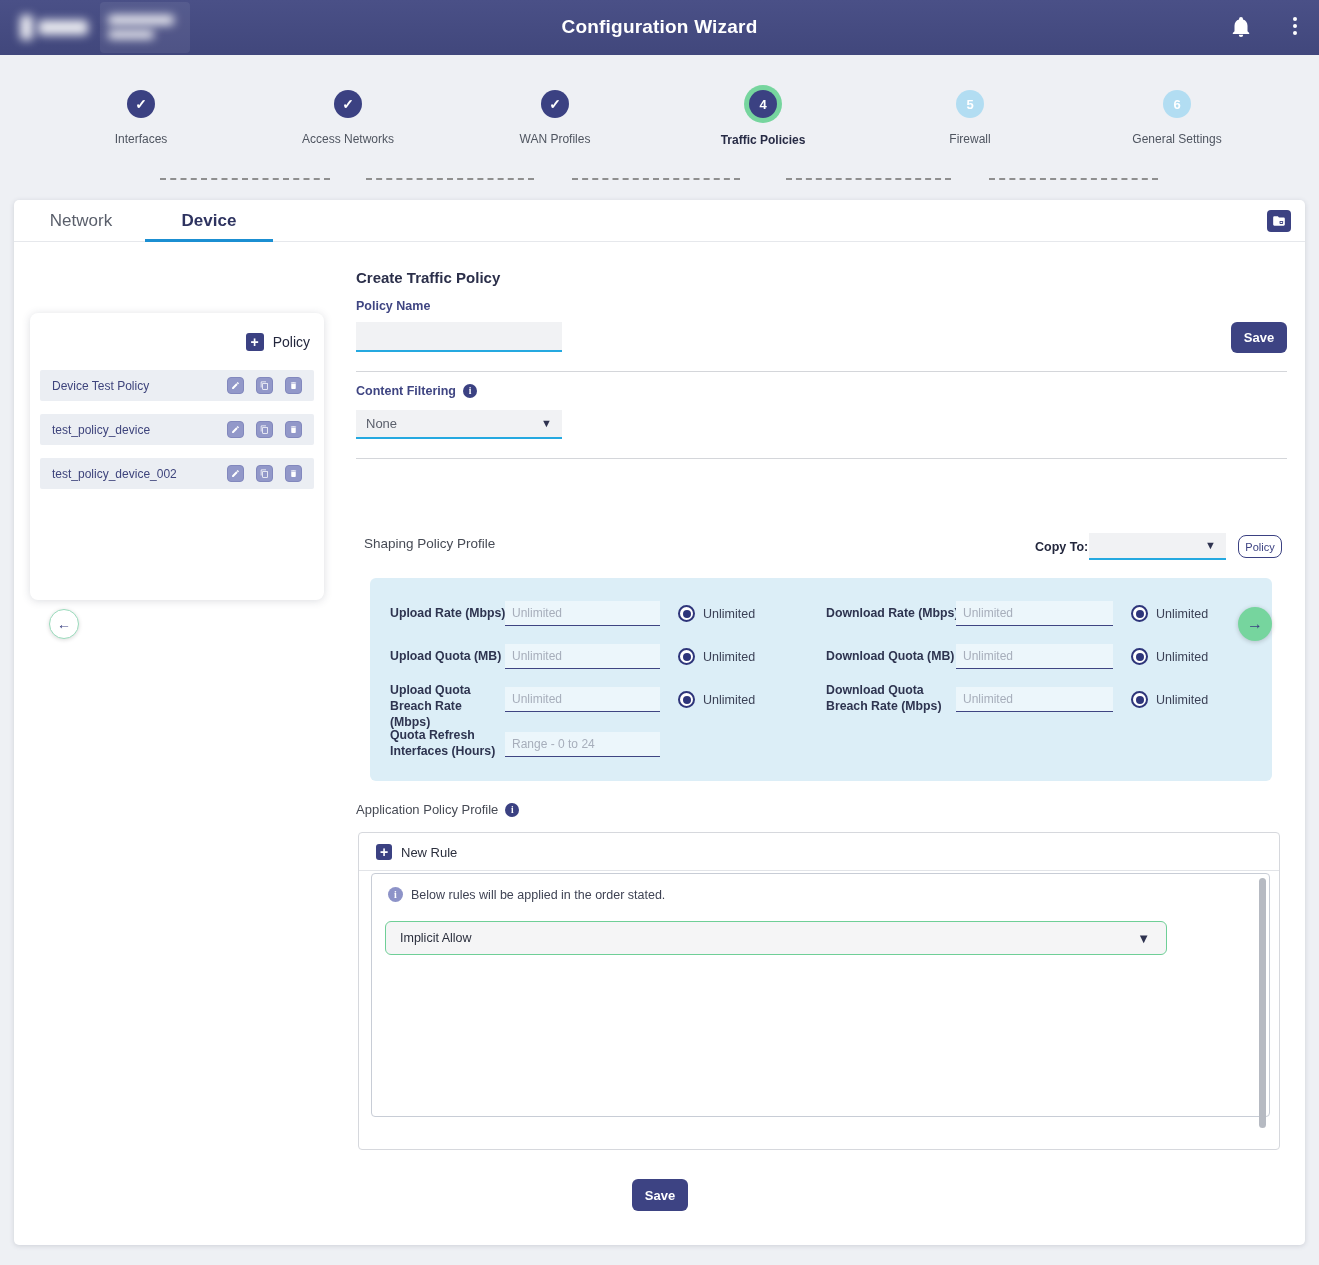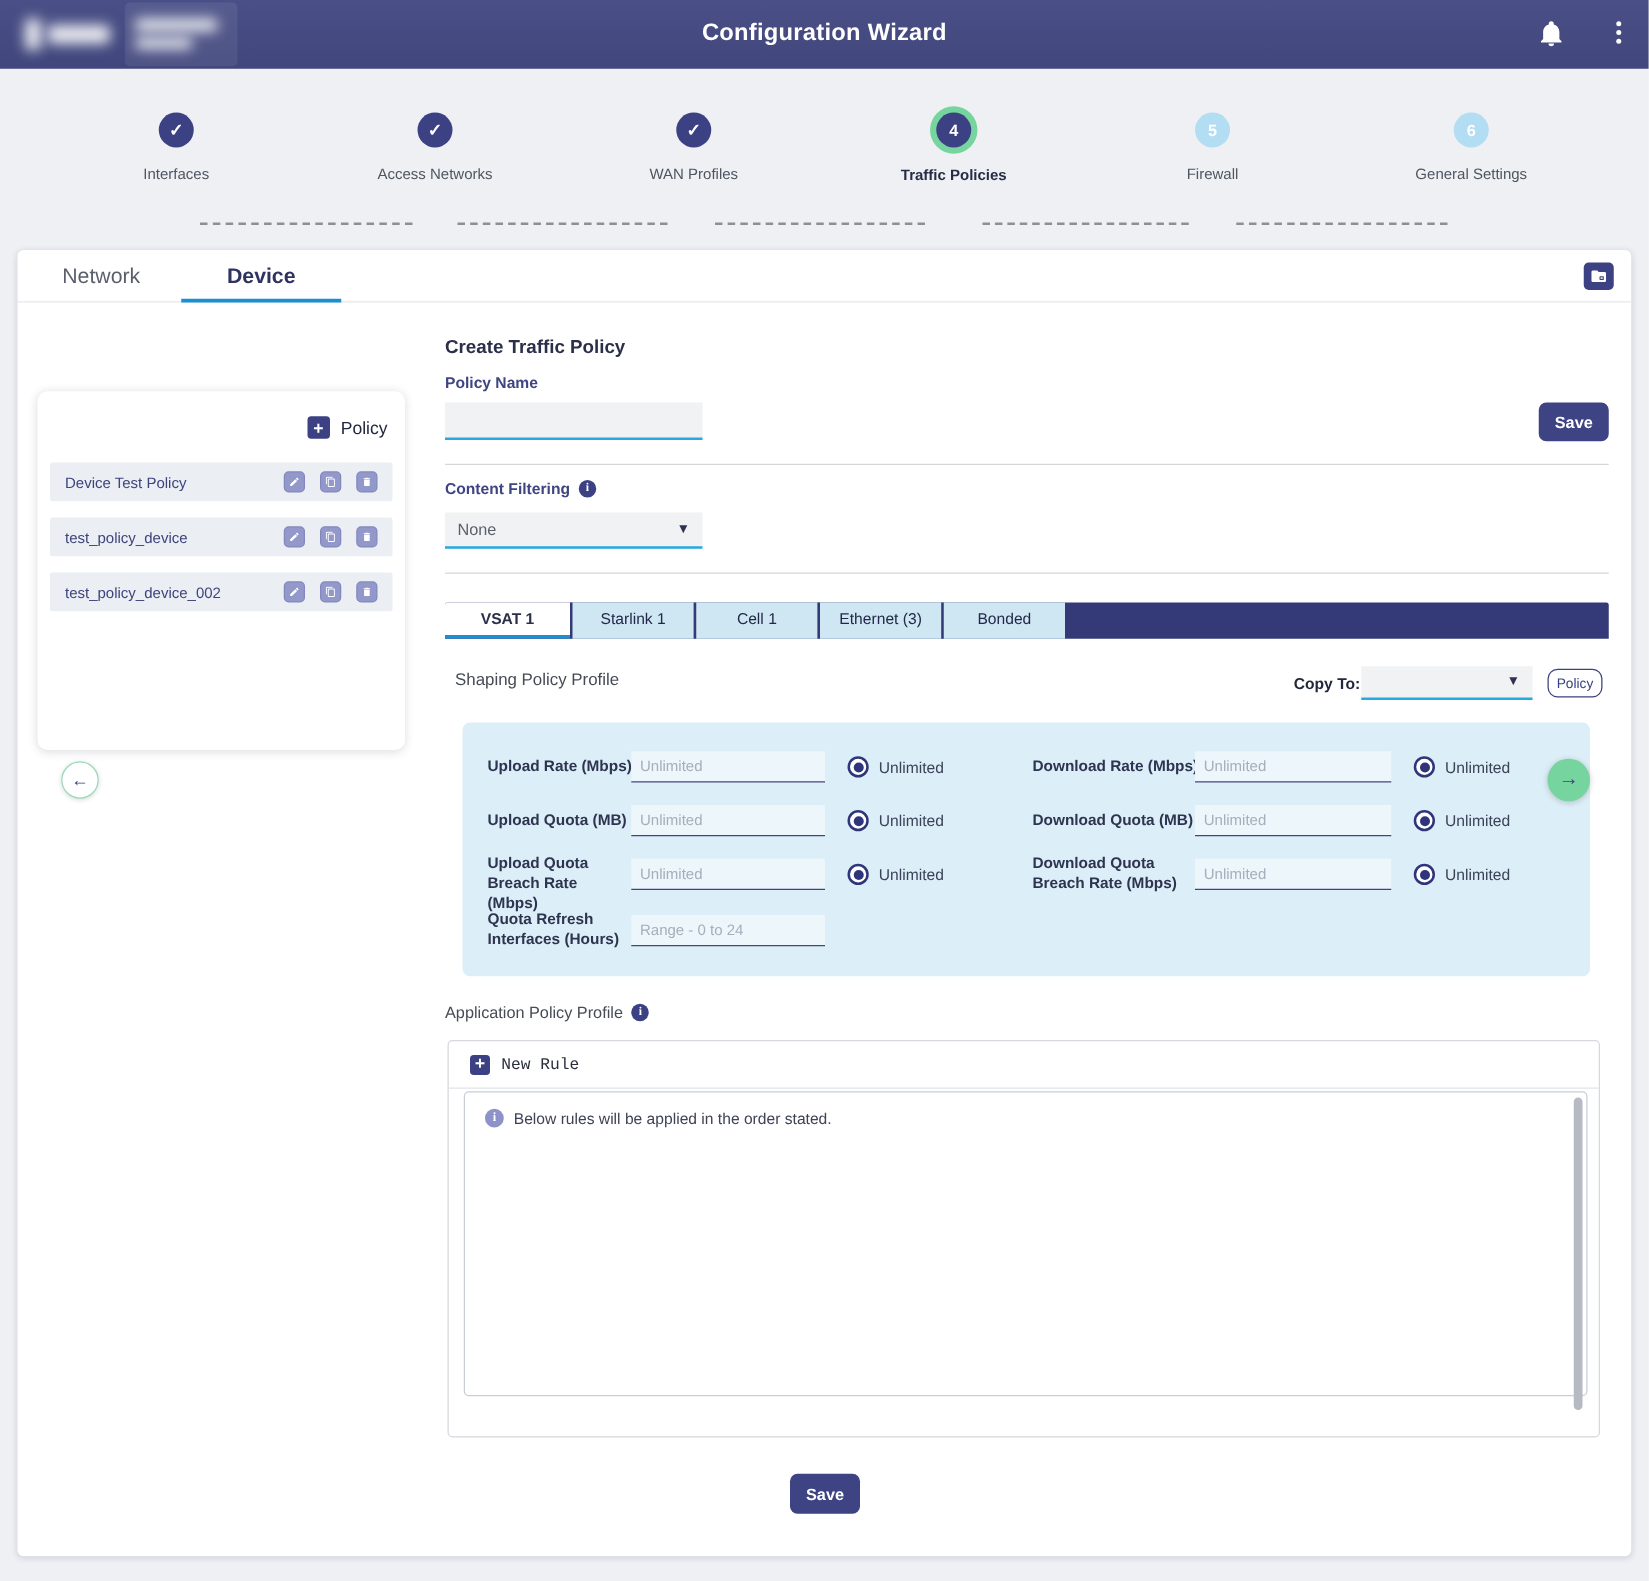--- a/index.html
+++ b/index.html
@@ -123,21 +123,21 @@
   .radio-label{position:absolute; font-size:12.5px; color:#3c4257;}
   .next-btn{position:absolute; left:868px; top:29px; width:34px; height:34px; border-radius:50%;
     background:var(--success,#76d59e); box-shadow:0 1px 5px rgba(0,0,0,.2);
     display:flex; align-items:center; justify-content:center; cursor:pointer;}
   .next-btn::after{content:"\2192"; color:var(--brand,#3b4182); font-size:16px; font-weight:bold;}
 
   
   .app-row{position:absolute; left:342px; top:602px; display:flex; align-items:center; gap:7px;}
   .app-title{font-size:13px; color:#474b55;}
   .rules-card{position:absolute; left:344px; top:632px; width:922px; height:318px; border:1px solid #d6d8dd; border-radius:4px; background:#fff;}
-  .newrule-row{position:absolute; left:17px; top:11px; display:flex; align-items:flex-start; gap:9px;font-family:Liberation Mono, monospace;}
+  .newrule-row{position:absolute; left:17px; top:11px; display:flex; align-items:flex-end; gap:9px;}
   .sq-plus.small{width:16px; height:16px;}
   .newrule-label{font-size:13px; color:#2b2f3d;}
   .rules-divider{position:absolute; left:0; right:0; top:37px; border-top:1px solid #e2e4e8;}
   .rules-inner{position:absolute; left:12px; top:40px; width:899px; height:244px; border:1px solid #c8cdd6; border-radius:4px;}
   .rinfo-icon{position:absolute; left:16px; top:13px; width:15px; height:15px; border-radius:50%; background:#8d93c8;
     display:flex; align-items:center; justify-content:center;}
   .rinfo-icon::after{content:"i"; color:#fff; font-size:10px; font-weight:bold; font-family:"Liberation Serif",serif;}
   .rinfo-text{position:absolute; left:39px; top:14px; font-size:12.5px; color:#3f4354;}
   .rule-dd{position:absolute; left:13px; top:47px; width:782px; height:34px; background:#f5f5f6;
     border:1.5px solid var(--rule-border,#6fcf97); border-radius:6px; display:flex; align-items:center; cursor:pointer;}
@@ -297,27 +297,20 @@
     <span class="field-label">Content Filtering</span>
     <span class="info-i"></span>
   </div>
   <div class="selectbox cf-select">
     <span class="sel-text">None</span>
     <span class="caret sel-caret"></span>
   </div>
 
   <div class="hr hr2"></div>
 
-  <div class="iface-strip">
-    <div class="itab itab-active" style="left:0; width:100px;">VSAT 1</div>
-    <div class="itab itab-idle" style="left:100px; width:99px;">Starlink 1</div>
-    <div class="itab itab-idle" style="left:199px; width:99px;">Cell 1</div>
-    <div class="itab itab-idle" style="left:298px; width:99px;">Ethernet (3)</div>
-    <div class="itab itab-idle" style="left:397px; width:99px;">Bonded</div>
-  </div>
 
   <div class="shaping-title">Shaping Policy Profile</div>
   <div class="copyto-label">Copy To:</div>
   <div class="selectbox copy-select">
     <span class="sel-text"></span>
     <span class="caret sel-caret"></span>
   </div>
   <button class="btn-reset">Policy</button>
 
   <div class="spanel">
@@ -367,19 +360,23 @@
     <div class="newrule-row">
       <span class="sq-plus small"></span>
       <span class="newrule-label">New Rule</span>
     </div>
     <div class="rules-divider"></div>
 
     <div class="rules-inner">
       <span class="rinfo-icon"></span>
       <span class="rinfo-text">Below rules will be applied in the order stated.</span>
 
+      <div class="rule-dd">
+        <span class="rule-name">Implicit Allow</span>
+        <span class="caret rule-caret"></span>
+      </div>
 
       <div class="vscroll"></div>
     </div>
   </div>
 
   <button class="btn-save save-bottom">Save</button>
 </div>
 
 </body></html>

